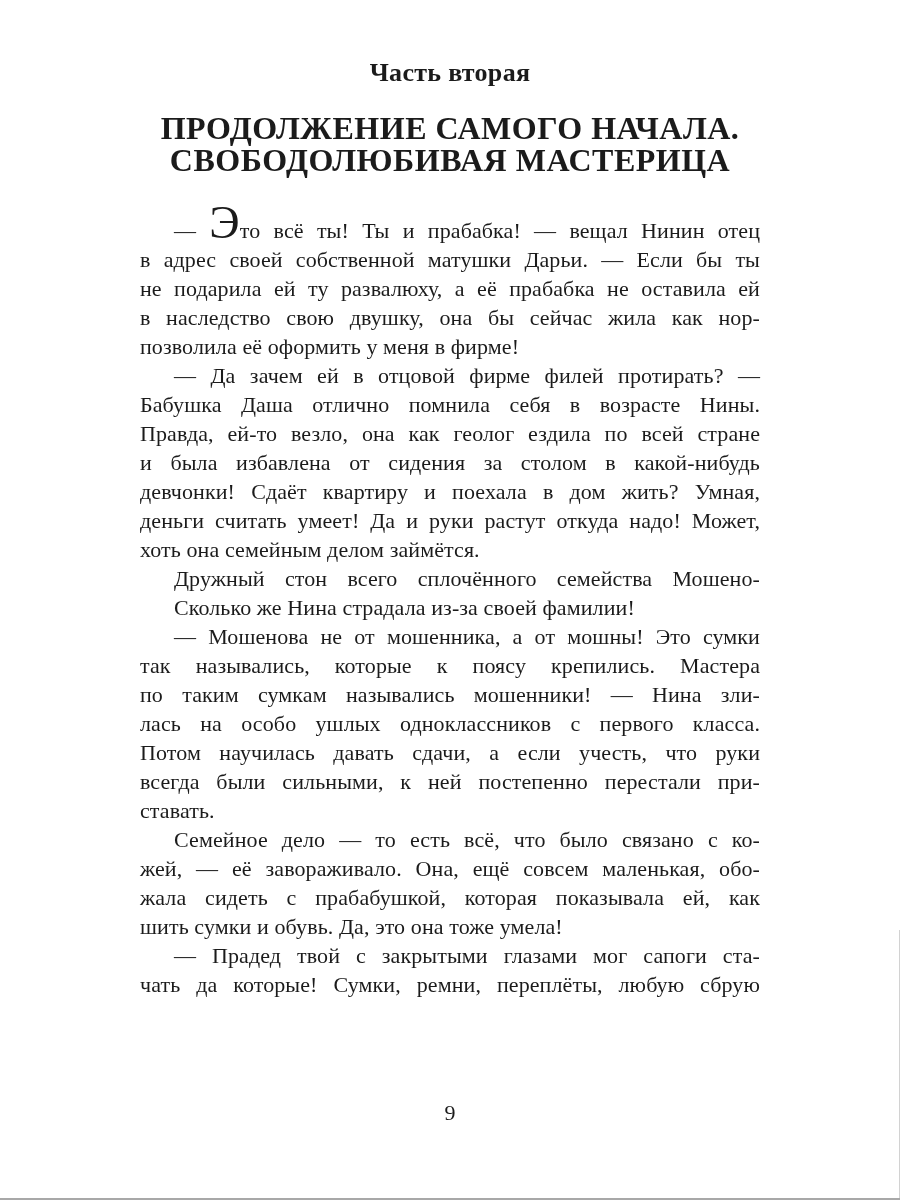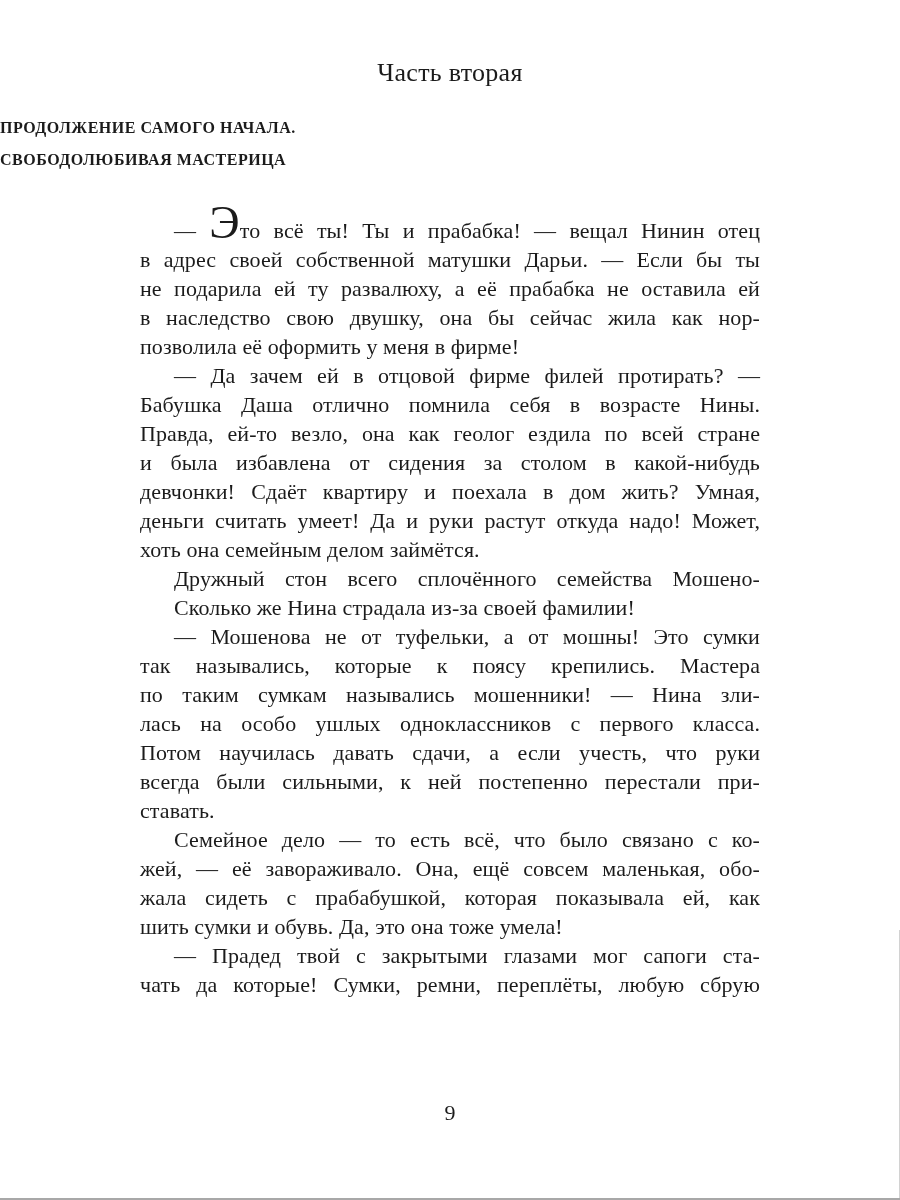--- a/index.html
+++ b/index.html
@@ -12,28 +12,29 @@
     width: 900px;
     height: 1200px;
     background: #ffffff;
     color: #1b1b1b;
     font-family: "Liberation Serif", "DejaVu Serif", serif;
     overflow: hidden;
   }
   .part-title {
     padding-top: 58px;
     text-align: center;
-    font-weight: normal;
+    font-weight: bold;
     font-size: 26px;
     letter-spacing: 0.3px;
   }
   .chapter-title {
     margin-top: 24px;
+    text-align: center;
     font-weight: bold;
-    font-size: 16px;
+    font-size: 32px;
     line-height: 32px;
     letter-spacing: 0.5px;
   }
   .body-text {
     width: 620px;
     margin: 40px 0 0 140px;
     font-size: 22px;
     line-height: 29px;
     letter-spacing: 0.1px;
   }
@@ -101,21 +102,21 @@
       <div class="line">позволила её оформить у меня в фирме!</div>
       <div class="line just first">— Да зачем ей в отцовой фирме филей протирать? —</div>
       <div class="line just">Бабушка Даша отлично помнила себя в возрасте Нины.</div>
       <div class="line just">Правда, ей-то везло, она как геолог ездила по всей стране</div>
       <div class="line just">и была избавлена от сидения за столом в какой-нибудь</div>
       <div class="line just">девчонки! Сдаёт квартиру и поехала в дом жить? Умная,</div>
       <div class="line just">деньги считать умеет! Да и руки растут откуда надо! Может,</div>
       <div class="line">хоть она семейным делом займётся.</div>
       <div class="line just first">Дружный стон всего сплочённого семейства Мошено-</div>
       <div class="line first">Сколько же Нина страдала из-за своей фамилии!</div>
-      <div class="line just first">— Мошенова не от туфельки, а от мошны! Это сумки</div>
+      <div class="line just first">— Мошенова не от мошенника, а от мошны! Это сумки</div>
       <div class="line just">так назывались, которые к поясу крепились. Мастера</div>
       <div class="line just">по таким сумкам назывались мошенники! — Нина зли-</div>
       <div class="line just">лась на особо ушлых одноклассников с первого класса.</div>
       <div class="line just">Потом научилась давать сдачи, а если учесть, что руки</div>
       <div class="line just">всегда были сильными, к ней постепенно перестали при-</div>
       <div class="line">ставать.</div>
       <div class="line just first">Семейное дело — то есть всё, что было связано с ко-</div>
       <div class="line just">жей, — её завораживало. Она, ещё совсем маленькая, обо-</div>
       <div class="line just">жала сидеть с прабабушкой, которая показывала ей, как</div>
       <div class="line">шить сумки и обувь. Да, это она тоже умела!</div>

